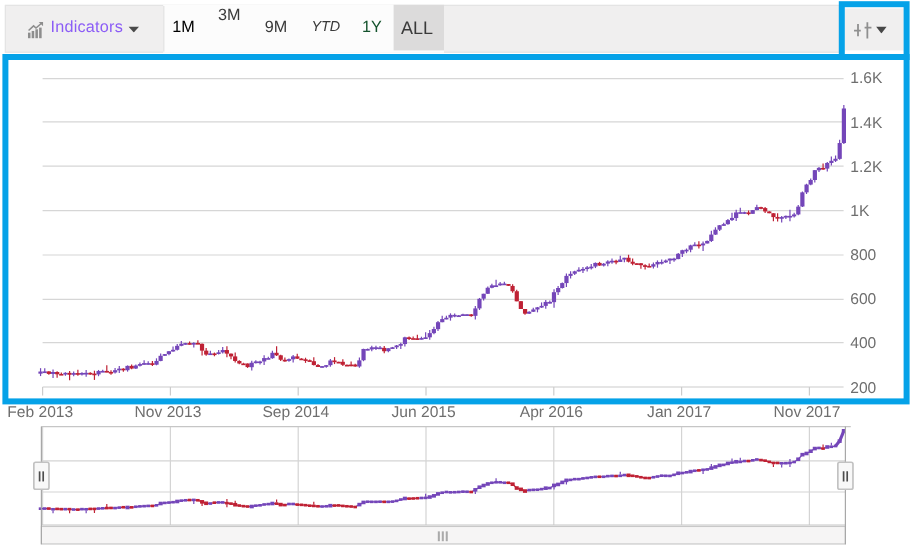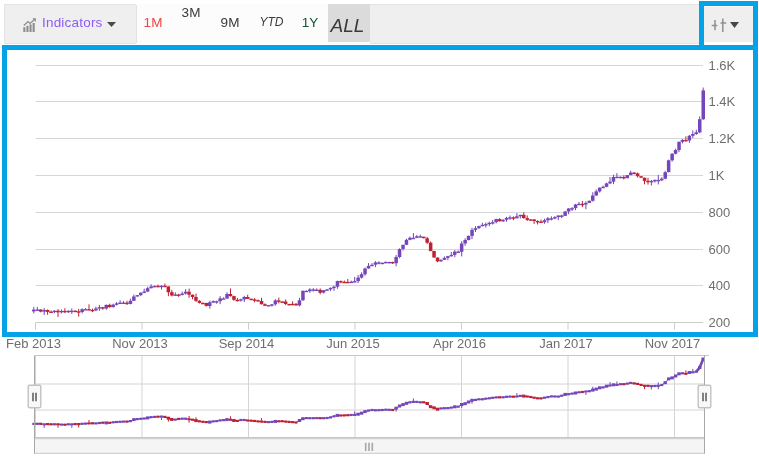--- a/index.html
+++ b/index.html
@@ -18,26 +18,26 @@
       <rect x="9.6" y="5" width="2.1" height="9"></rect>
     </g>
  <path d="M0.8 7.4 L5.0 3.6 L7.0 5.4 L11.6 1.4" stroke="#8d8d8d" stroke-width="1.3" fill="none"></path>
  <path d="M9.3 0.3 L12.9 0.3 L12.9 3.9 Z" fill="#8d8d8d"></path>
 </svg>
 <div class="abs" style="left:42px;top:14.5px;font-size:13.5px;color:#8b5cf6;letter-spacing:0.2px;">Indicators</div>
 <svg class="abs" style="left:106.5px;top:21.5px" width="9" height="5" viewBox="0 0 9 5">
     <path d="M0 0 L9 0 L4.5 5 Z" fill="#4a4a4a"></path>
   </svg>
 
-<div class="abs" style="left:153px;top:15px;transform:translateX(-50%);font-size:13.5px;color:#ef4444;">1M</div>
+<div class="abs" style="left:153px;top:15px;transform:translateX(-50%);font-size:13.5px;color:#000000;">1M</div>
 <div class="abs" style="left:191px;top:5px;transform:translateX(-50%);font-size:13.5px;color:#3a3a3a;">3M</div>
 <div class="abs" style="left:230px;top:15px;transform:translateX(-50%);font-size:13.5px;color:#3a3a3a;">9M</div>
 <div class="abs" style="left:271.5px;top:15px;transform:translateX(-50%);font-size:12px;color:#3a3a3a;font-style:italic;">YTD</div>
 <div class="abs" style="left:310px;top:15px;transform:translateX(-50%);font-size:13.5px;color:#14532d;">1Y</div>
-<div class="abs" style="left:347.5px;top:15px;transform:translateX(-50%);font-size:19px;color:#3a3a3a;font-style:italic;">ALL</div>
+<div class="abs" style="left:347.5px;top:15px;transform:translateX(-50%);font-size:15px;color:#3a3a3a;">ALL</div>
 
 <div class="abs" style="left:704px;top:6.5px;width:48.5px;height:35px;background:#f0efef;"></div>
 <svg class="abs" style="left:709.5px;top:16.5px" width="17" height="16" viewBox="0 0 17 16">
  <g stroke="#8f8f8f" stroke-width="1.5" fill="none">
   <line x1="5" y1="3" x2="5" y2="13.2"></line>
   <line x1="12.8" y1="1.5" x2="12.8" y2="15"></line>
   <line x1="1.7" y1="8.5" x2="7.3" y2="8.5"></line>
   <line x1="10.5" y1="6" x2="16.2" y2="6"></line>
  </g>
 </svg>

